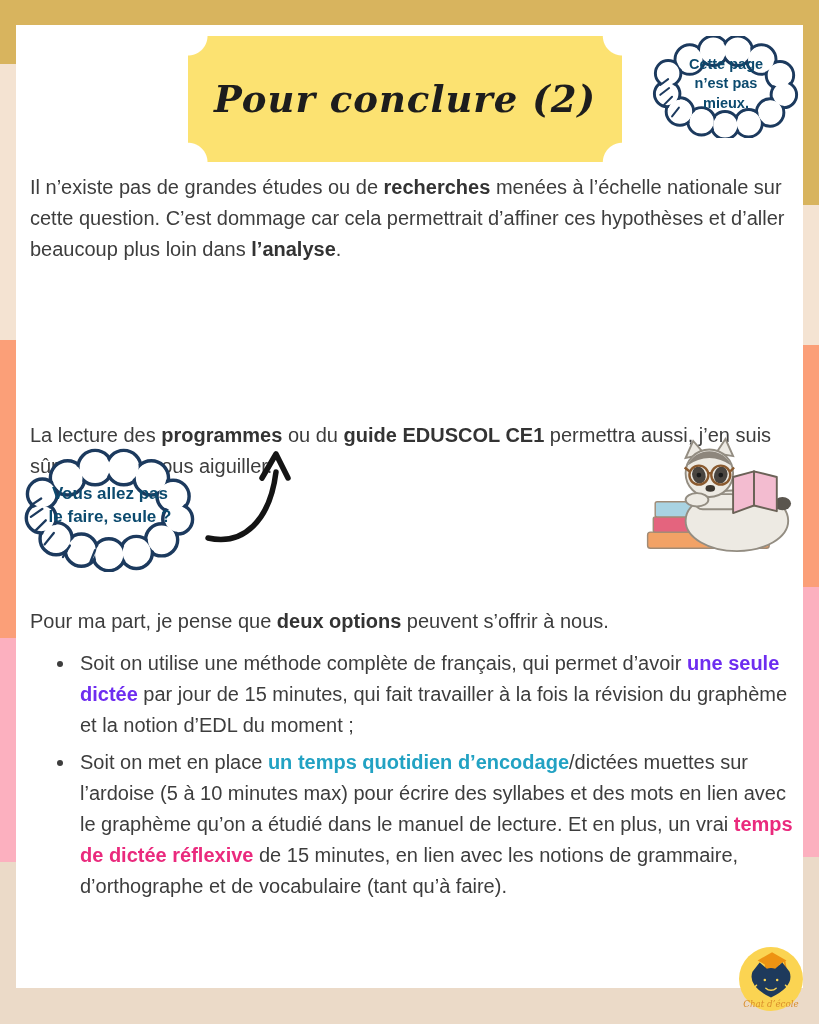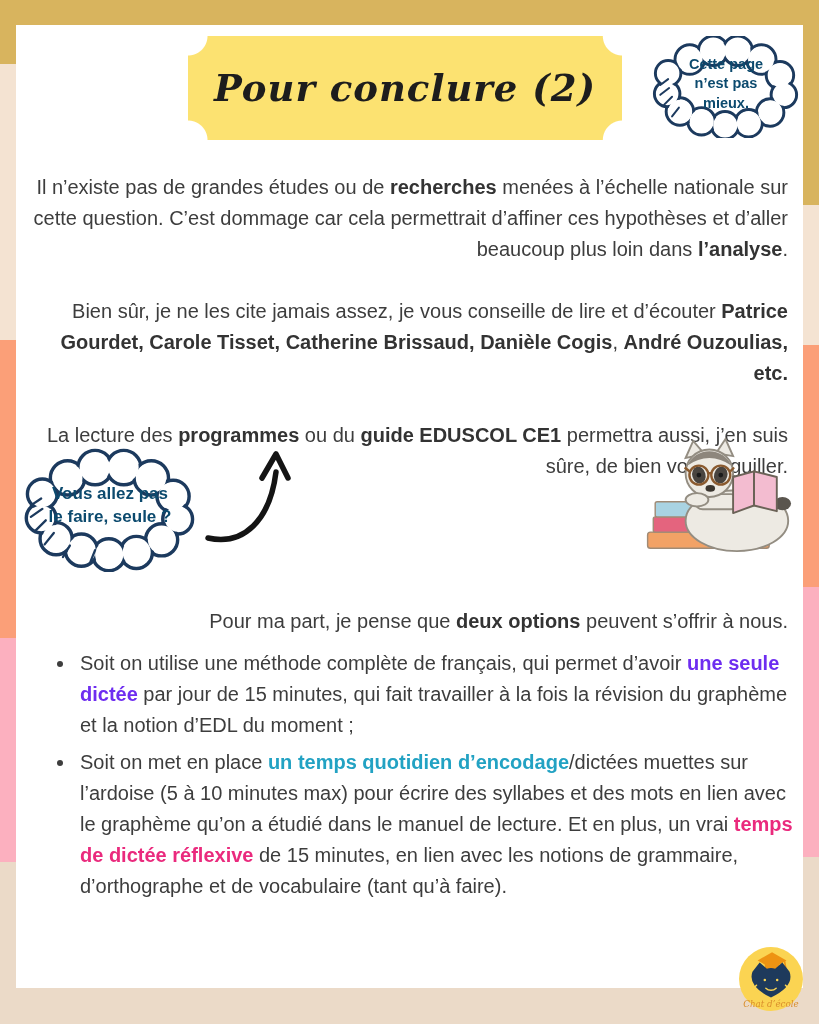--- a/index.html
+++ b/index.html
@@ -20,21 +20,21 @@
   .ls.beige2{top:862px;height:162px;background:#ebdac8;}
   .rs.gold{top:0;height:205px;background:#d8b45e;}
   .rs.beige1{top:205px;height:140px;background:#f4e3d2;}
   .rs.salmon{top:345px;height:242px;background:#fb9f78;}
   .rs.pink{top:587px;height:270px;background:#fcb0bf;}
   .rs.beige2{top:857px;height:167px;background:#ebdac8;}
   .content-sheet{position:absolute;left:16px;top:25px;width:787px;height:963px;background:#ffffff;}
 
   
   .title-box{
-    position:absolute;left:188px;top:36px;width:434px;height:104px;
+    position:absolute;left:188px;top:36px;width:434px;height:126px;
     --y:#fce271;
     background:
       radial-gradient(circle at 0 0,      rgba(0,0,0,0) 19px, var(--y) 20px) 0 0 / 51% 51% no-repeat,
       radial-gradient(circle at 100% 0,   rgba(0,0,0,0) 19px, var(--y) 20px) 100% 0 / 51% 51% no-repeat,
       radial-gradient(circle at 0 100%,   rgba(0,0,0,0) 19px, var(--y) 20px) 0 100% / 51% 51% no-repeat,
       radial-gradient(circle at 100% 100%,rgba(0,0,0,0) 19px, var(--y) 20px) 100% 100% / 51% 51% no-repeat;
     display:flex;align-items:center;justify-content:center;
   }
   .title-text{
     font-family:"DejaVu Serif","Liberation Serif",serif;
@@ -50,21 +50,21 @@
     color:#0c4a6e;font-weight:700;text-align:center;line-height:1.35;
   }
   .cloud-topright{left:650px;top:36px;width:152px;height:102px;}
   .cloud-topright .cloud-text{font-size:14.5px;}
   .cloud-left{left:24px;top:448px;width:172px;height:124px;}
   .cloud-left .cloud-text{font-size:17px;}
 
   
   .para{
     position:absolute;left:30px;width:758px;
-    font-size:20px;line-height:31px;color:#3d3d3d;text-align:right;
+    font-size:20px;line-height:31px;color:#3d3d3d;text-align:left;
   }
   .p1{top:152px;} .p2{top:276px;} .p3{top:400px;} .p4{top:586px;}
   .b{font-weight:700;color:#333333;}
   .hl-violet{font-weight:700;color:#6e2df0;}
   .hl-teal{font-weight:700;color:#22a2c3;text-align:center;}
   .hl-magenta{font-weight:700;color:#ea2a7d;}
   .it{text-align:right;}
 
   .bullet-list{
     position:absolute;left:46px;top:640px;width:724px;margin:8px;
@@ -145,21 +145,20 @@
     </svg>
     <div class="cloud-text">
       <span>Cette page</span>
       <span>n’est pas</span>
       <span>mieux.</span>
     </div>
   </div>
 
   <p class="para p1"><span>Il n’existe pas de grandes études ou de </span><span class="b">recherches</span><span> menées à l’échelle nationale sur cette question. C’est dommage car cela permettrait d’affiner ces hypothèses et d’aller beaucoup plus loin dans </span><span class="b">l’analyse</span><span>.</span></p>
 
-  <p class="para p2"><span>Bien sûr, je ne les cite jamais assez, je vous conseille de lire et d’écouter </span><span class="b">Patrice Gourdet, Carole Tisset, Catherine Brissaud, Danièle Cogis</span><span>, </span><span class="b">André Ouzoulias, etc.</span></p>
 
   <p class="para p3"><span>La lecture des </span><span class="b">programmes</span><span> ou du </span><span class="b">guide EDUSCOL CE1</span><span> permettra aussi, j’en suis sûre, de bien vous aiguiller.</span></p>
 
   <div class="cloud cloud-left">
     <svg viewBox="0 0 150 104" aria-hidden="true">
       <g fill="#ffffff" stroke="#1c3a5e" stroke-width="3">
         <circle cx="38" cy="24" r="15"></circle>
           <circle cx="62" cy="15" r="15"></circle>
           <circle cx="87" cy="15" r="15"></circle>
         <circle cx="111" cy="24" r="15"></circle>

